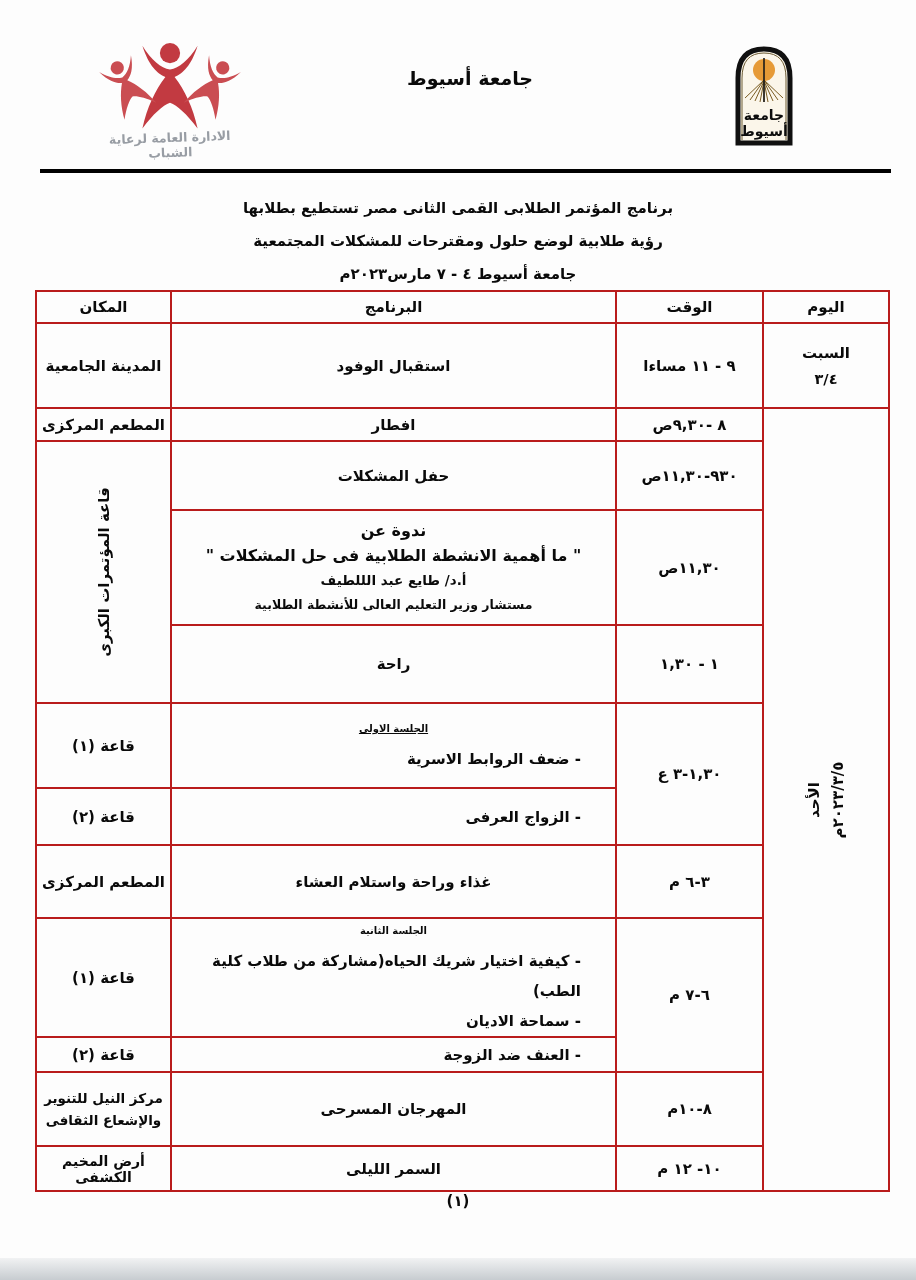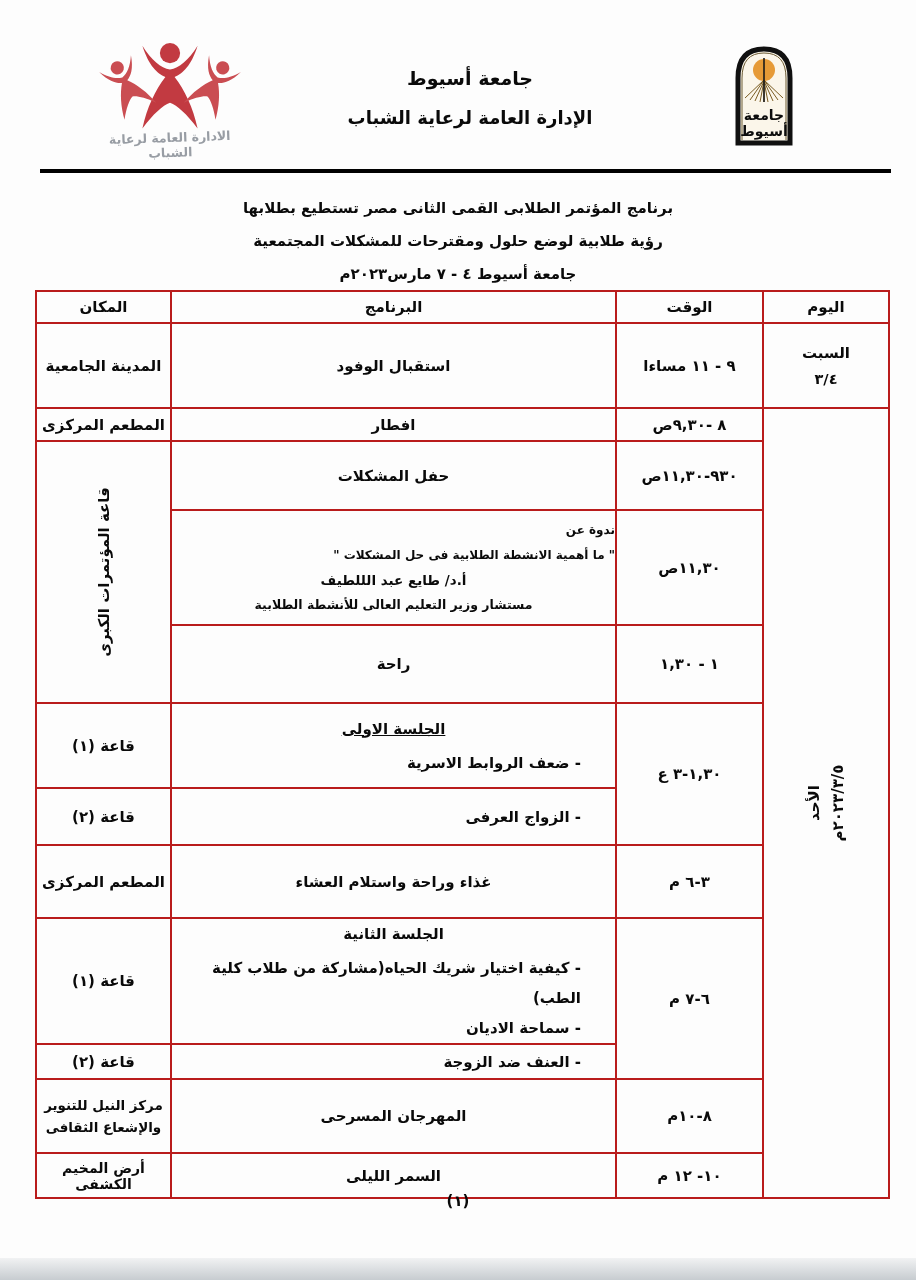--- a/index.html
+++ b/index.html
@@ -44,25 +44,25 @@
     font-weight:bold;padding:0;overflow:hidden;
   }
   .schedule th{font-size:15px;}
   .t-time{font-size:15px;}
   .t-prog{font-size:15px;margin-left:40px;}
   .t-place{font-size:15px;}
   .t-place-sm{font-size:13.5px;line-height:22px;}
   .day-cell{font-size:15px;line-height:26px;}
   .day-date{font-size:14.5px;}
 
-  .seminar-line{font-size:12px;line-height:25px;text-align:right;}
+  .seminar-line{font-size:16px;line-height:25px;}
   .seminar-line3{font-size:13.5px;line-height:25px;}
   .seminar-line4{font-size:12.5px;line-height:24px;}
 
-  .s-title{text-align:center;font-size:15px;margin:6px 0 10px 0;}
+  .s-title{text-align:center;font-size:10px;margin:6px 0 10px 0;}
   .s-title.u{text-decoration:underline;}
   .s-item{text-align:right;padding-right:34px;font-size:15px;line-height:30px;}
 
   .rot-cell{position:relative;}
   .vert{
     position:absolute;top:50%;left:50%;
     transform:translate(-50%,-50%) rotate(-90deg);
     white-space:nowrap;font-weight:bold;font-size:15px;line-height:24px;text-align:center;
   }
 
@@ -107,21 +107,20 @@
       <line x1="32" y1="36" x2="46" y2="56"></line>
       <line x1="32" y1="36" x2="51" y2="54"></line>
     </g>
     <line x1="32" y1="14" x2="32" y2="58" stroke="#1a1a1a" stroke-width="1.6"></line>
     <text x="32" y="76" text-anchor="middle" font-family="DejaVu Sans" font-size="14" font-weight="bold" fill="#0d0d0d">جامعة</text>
     <text x="32" y="92" text-anchor="middle" font-family="DejaVu Sans" font-size="14" font-weight="bold" fill="#0d0d0d">أسيوط</text>
   </svg>
 
   <div class="letterhead-text">
     <div class="lh-line1">جامعة أسيوط</div>
-    <div class="lh-line2">الإدارة العامة لرعاية الشباب</div>
   </div>
   <div class="head-rule"></div>
 
   <div class="titles">
     <div>برنامج المؤتمر الطلابى القمى الثانى مصر تستطيع بطلابها</div>
     <div>رؤية طلابية لوضع حلول ومقترحات للمشكلات المجتمعية</div>
     <div>جامعة أسيوط ٤ - ٧ مارس٢٠٢٣م</div>
   </div>
 
   <table class="schedule">

